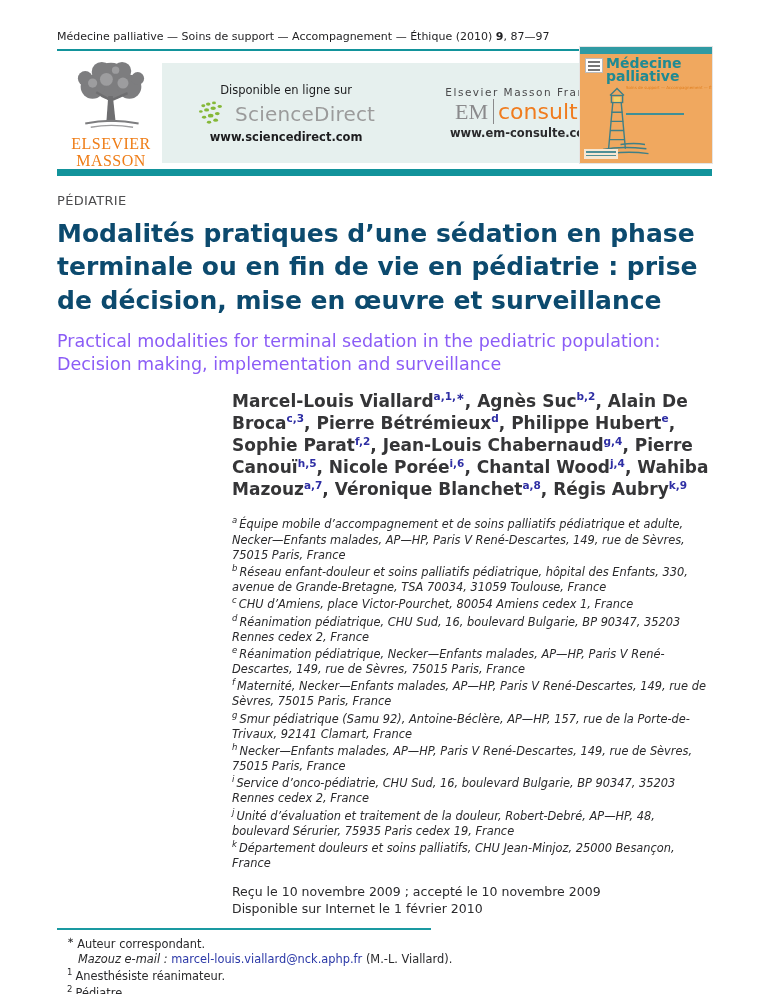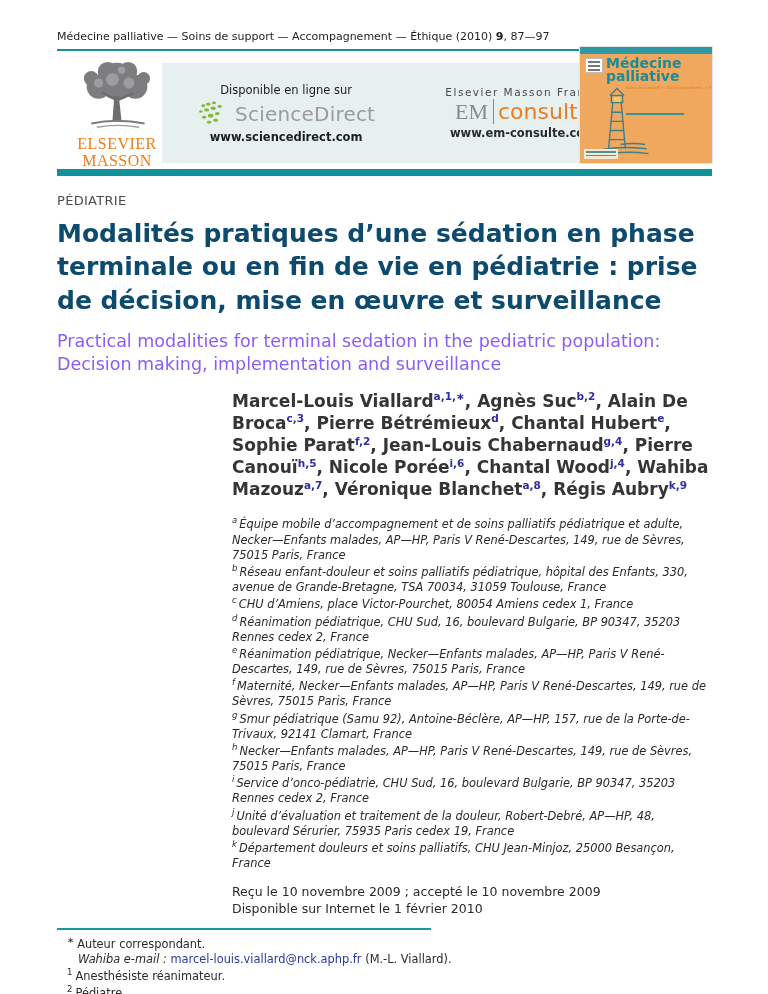--- a/index.html
+++ b/index.html
@@ -6,21 +6,21 @@
   body{width:768px;height:994px;position:relative;font-family:"DejaVu Sans","Liberation Sans",sans-serif;color:#2b2b2d;-webkit-font-smoothing:antialiased;}
   .page{position:absolute;left:57px;top:0;width:655px;}
 
   
   .jheader{margin-top:30px;font-size:11px;color:#1f1f21;}
   .jheader b{font-weight:bold;}
   .thin-rule{margin-top:6px;height:2px;background:#12939b;width:540px;}
 
   
   .banner{position:relative;height:112px;margin-top:6px;}
-  .pub-logo{position:absolute;left:10px;top:2px;width:100px;text-align:center;}
+  .pub-logo{position:absolute;left:4px;top:2px;width:100px;text-align:center;}
   .pub-logo .wordmark{font-family:"Liberation Serif","DejaVu Serif",serif;color:#ef7d17;font-size:16px;line-height:17px;letter-spacing:0.5px;}
   .mint-box{position:absolute;left:105px;top:6px;width:474px;height:100px;background:#e6f0ee;display:flex;align-items:center;justify-content:space-around;}
   .sd-block,.em-block{text-align:center;}
   .sd-avail{font-size:11.5px;color:#1c1c1e;margin-bottom:3px;}
   .sd-brandrow{display:flex;align-items:center;justify-content:center;gap:4px;}
   .sd-brand{font-size:20px;color:#9b9b9b;letter-spacing:0.2px;}
   .sd-url{font-size:11.5px;font-weight:bold;color:#1c1c1e;margin-top:2px;}
   .em-label{font-size:10.5px;color:#4a4a4c;letter-spacing:1.5px;margin-bottom:2px;}
   .em-brand{font-size:22px;line-height:24px;}
   .em-brand .em{font-family:"Liberation Serif","DejaVu Serif",serif;color:#8a8a8c;padding-right:5px;border-right:1.5px solid #8a8a8c;text-align:center;}
@@ -175,21 +175,21 @@
       
     
         <span class="author"><span>Marcel-Louis Viallard</span><sup class="auth-sup">a,1,∗</sup></span>
       
         <span class="author"><span>Agnès Suc</span><sup class="auth-sup">b,2</sup></span>
       
         <span class="author"><span>Alain De Broca</span><sup class="auth-sup">c,3</sup></span>
       
         <span class="author"><span>Pierre Bétrémieux</span><sup class="auth-sup">d</sup></span>
       
-        <span class="author"><span>Chantal Hubert</span><sup class="auth-sup">e</sup></span>
+        <span class="author"><span>Philippe Hubert</span><sup class="auth-sup">e</sup></span>
       
         <span class="author"><span>Sophie Parat</span><sup class="auth-sup">f,2</sup></span>
       
         <span class="author"><span>Jean-Louis Chabernaud</span><sup class="auth-sup">g,4</sup></span>
       
         <span class="author"><span>Pierre Canouï</span><sup class="auth-sup">h,5</sup></span>
       
         <span class="author"><span>Nicole Porée</span><sup class="auth-sup">i,6</sup></span>
       
         <span class="author"><span>Chantal Wood</span><sup class="auth-sup">j,4</sup></span>
@@ -228,21 +228,21 @@
 
     <div class="dates">
       <div>Reçu le 10 novembre 2009 ; accepté le 10 novembre 2009</div>
       <div>Disponible sur Internet le 1 février 2010</div>
     </div>
   </div>
 
   <div class="foot-rule"></div>
   <div class="footnotes">
     <div class="fn-line"><span class="fn-marker">∗</span><span>Auteur correspondant.</span></div>
-    <div class="fn-email-line"><span class="fn-email-label">Wahiba e-mail :</span> <a class="link" href="#">marcel-louis.viallard@nck.aphp.fr</a> <span>(M.-L. Viallard).</span></div>
+    <div class="fn-email-line"><span class="fn-email-label">Mazouz e-mail :</span> <a class="link" href="#">marcel-louis.viallard@nck.aphp.fr</a> <span>(M.-L. Viallard).</span></div>
     <div>
 
         <div class="fn-line"><span class="fn-marker">1</span><span>Anesthésiste réanimateur.</span></div>
 
         <div class="fn-line"><span class="fn-marker">2</span><span>Pédiatre.</span></div>
       </div>
   </div>
 
 </div>
 

